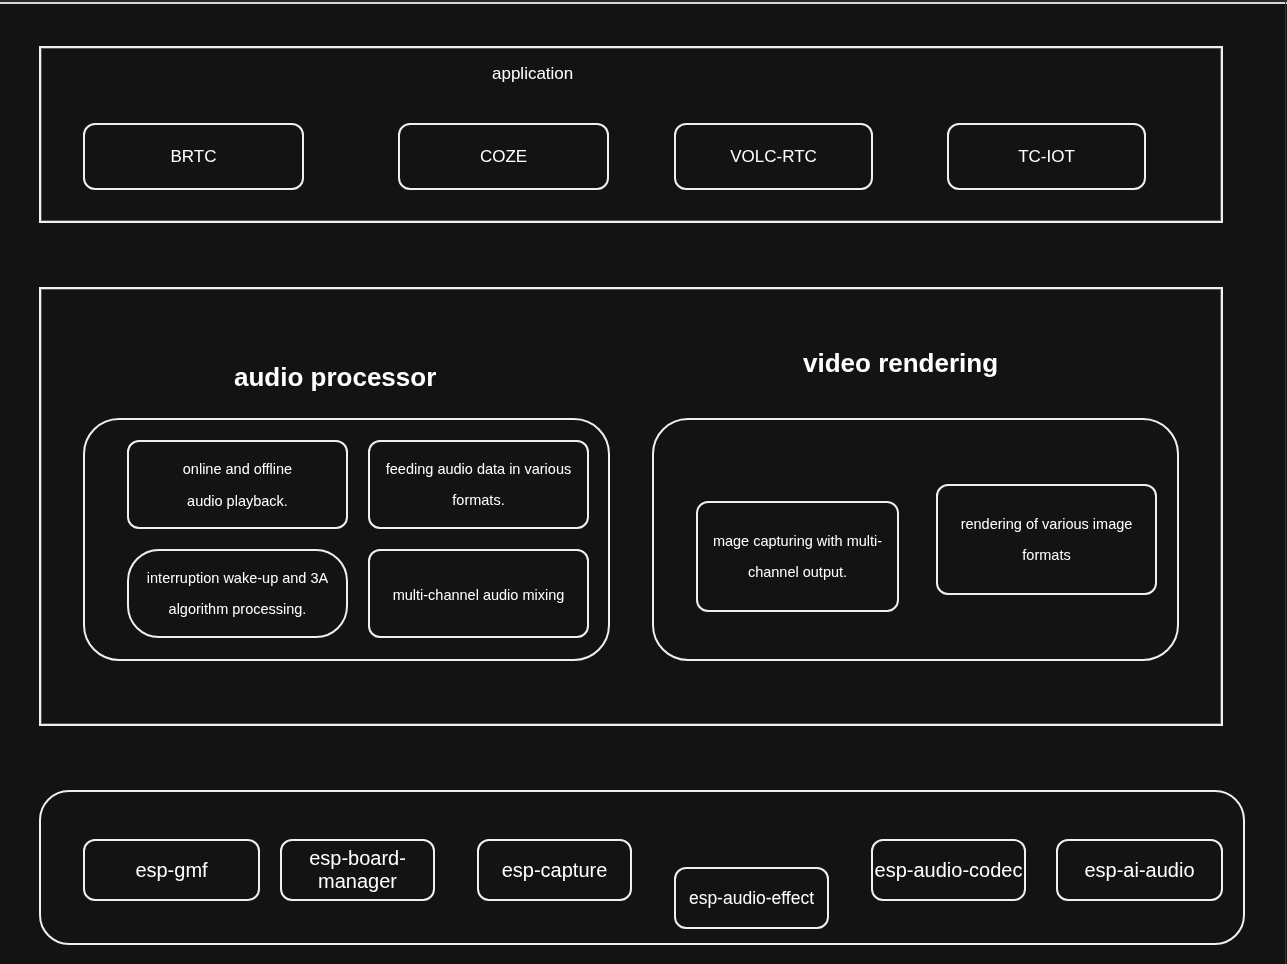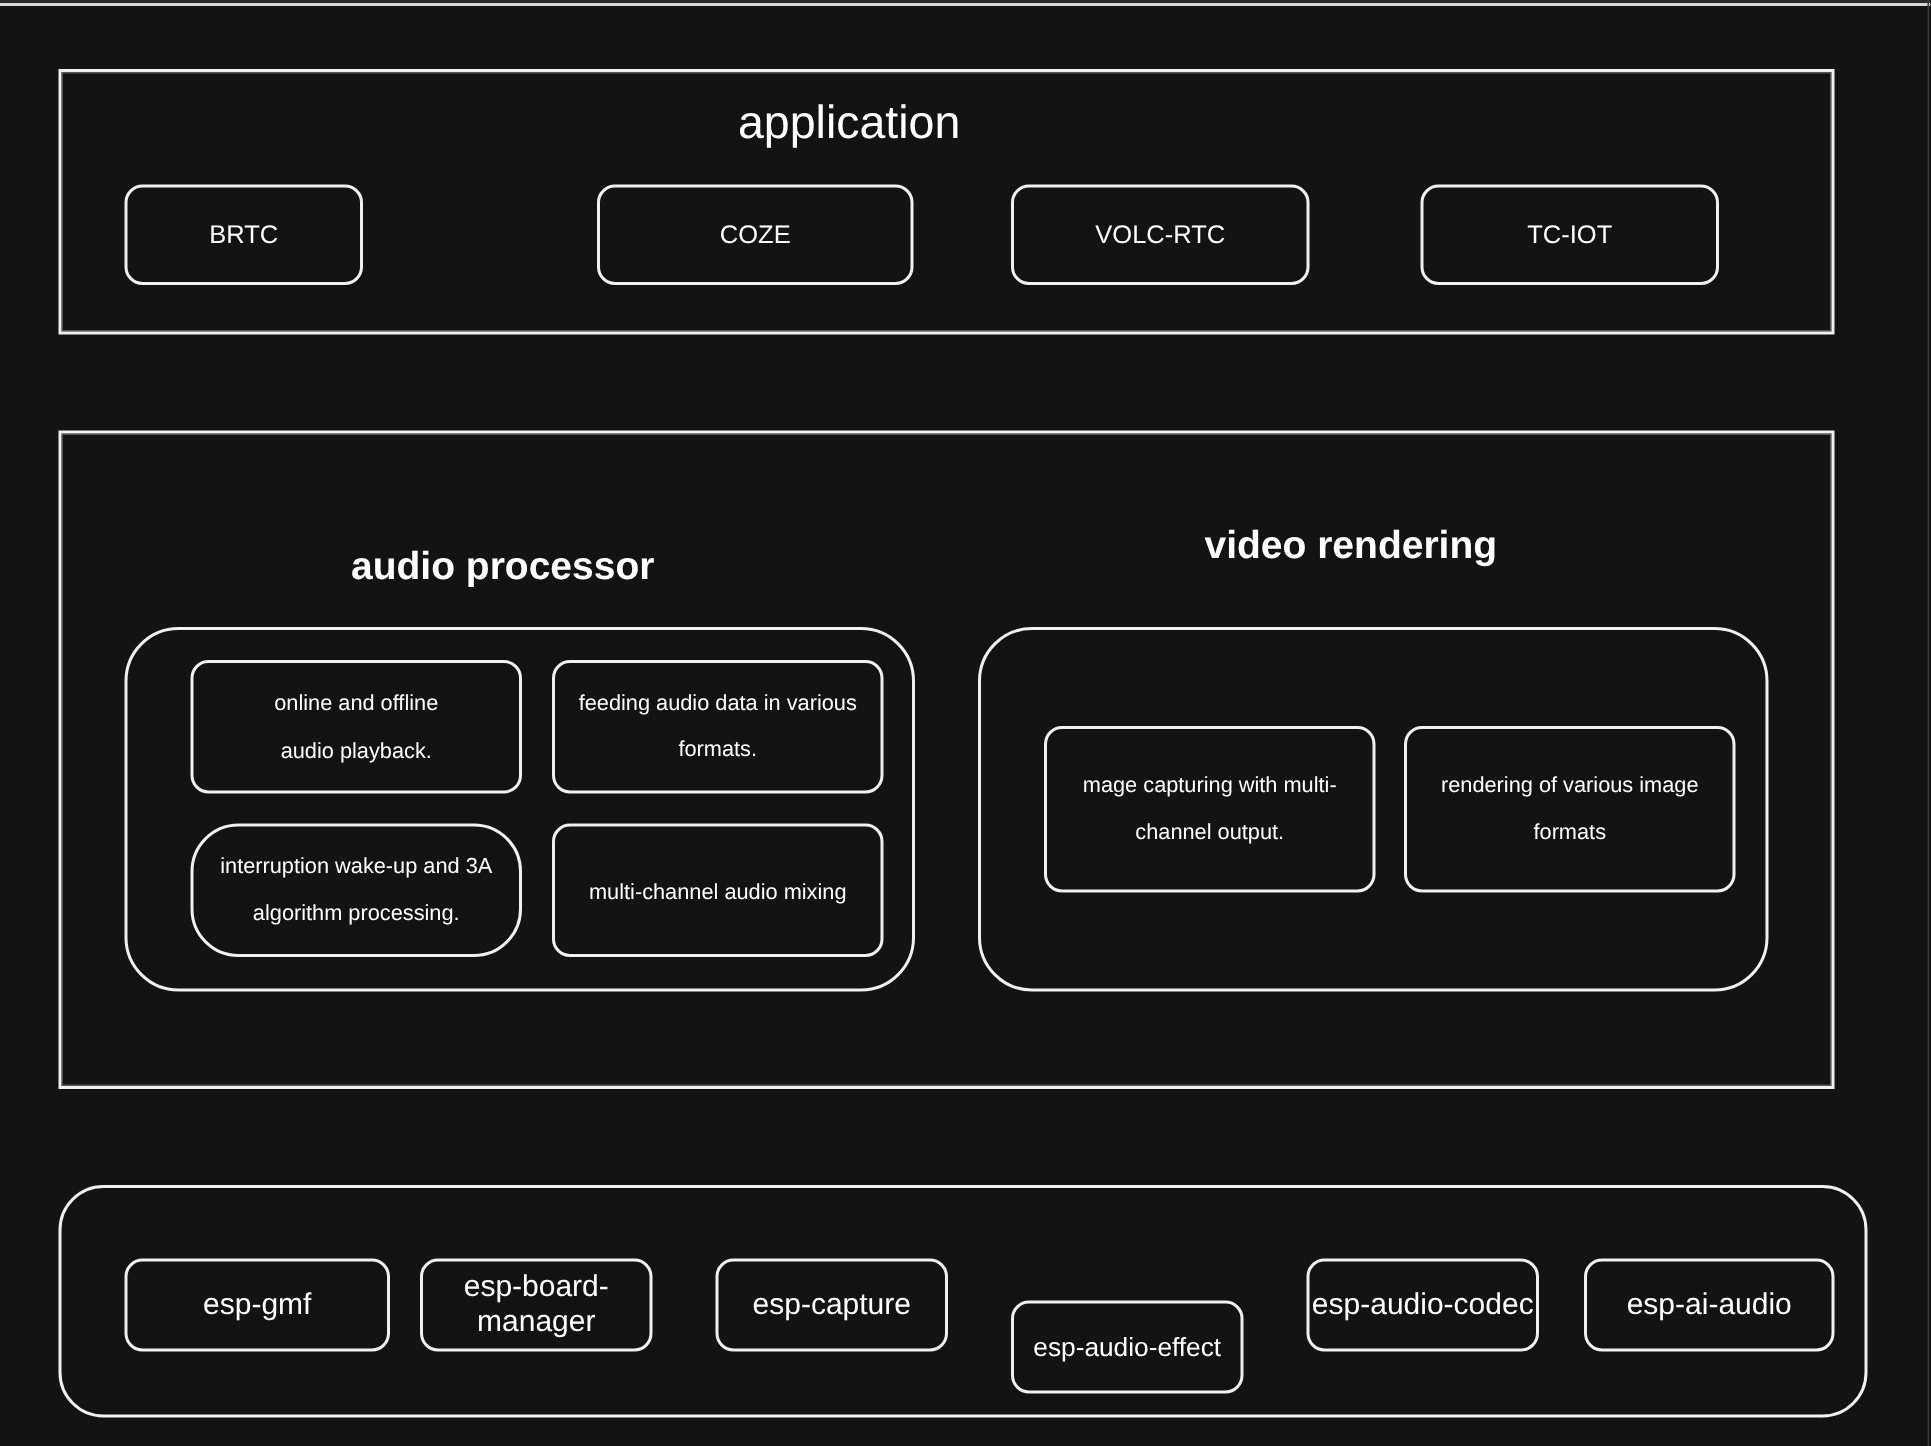--- a/index.html
+++ b/index.html
@@ -70,40 +70,40 @@
     .app-box .lbl { font-size: 17px; }
     .feat-box .lbl { font-size: 14.5px; line-height: 31px; }
     .comp-box .lbl { font-size: 20px; }
     .comp-box.emph .lbl { font-size: 17.5px; }
     .heading {
       position: absolute;
       color: #ffffff;
       white-space: nowrap;
     }
     .app-heading {
-      font-size: 31px;
+      font-size: 17px;
       left: 492px; top: 64px;
     }
     .proc-heading {
       font-size: 26px;
       font-weight: bold;
       top: 348px;
     }
   </style>
 </head>
 <body>
 
 <div class="topstrip"></div>
 <div class="topline"></div>
 <div class="rightline"></div>
 
 <div class="section" style="left:39px; top:46px; width:1184px; height:177px;"></div>
 <div class="heading app-heading">application</div>
 
-<div class="box app-box" style="left:83px; top:123px; width:159px; height:67px;">
+<div class="box app-box" style="left:83px; top:123px; width:221px; height:67px;">
   <span class="lbl">BRTC</span>
 </div>
 <div class="box app-box" style="left:398px; top:123px; width:211px; height:67px;">
   <span class="lbl">COZE</span>
 </div>
 <div class="box app-box" style="left:674px; top:123px; width:199px; height:67px;">
   <span class="lbl">VOLC-RTC</span>
 </div>
 <div class="box app-box" style="left:947px; top:123px; width:199px; height:67px;">
   <span class="lbl">TC-IOT</span>
@@ -127,21 +127,21 @@
 <div class="box feat-box" style="left:127px; top:549px; width:221px; height:89px;border-radius:32px;">
   <span class="lbl">interruption wake-up and 3A
 algorithm processing.</span>
 </div>
 <div class="box feat-box" style="left:368px; top:549px; width:221px; height:89px;">
   <span class="lbl" style="padding-top:4px;">multi-channel audio mixing</span>
 </div>
 
 <div class="group" style="left:652px; top:418px; width:527px; height:243px;"></div>
 
-<div class="box feat-box" style="left:696px; top:484px; width:221px; height:111px;">
+<div class="box feat-box" style="left:696px; top:501px; width:203px; height:111px;">
   <span class="lbl">mage capturing with multi-
 channel output.</span>
 </div>
 <div class="box feat-box" style="left:936px; top:484px; width:221px; height:111px;">
   <span class="lbl">rendering of various image
 formats</span>
 </div>
 
 <div class="rounded-section" style="left:39px; top:790px; width:1206px; height:155px;"></div>
 

